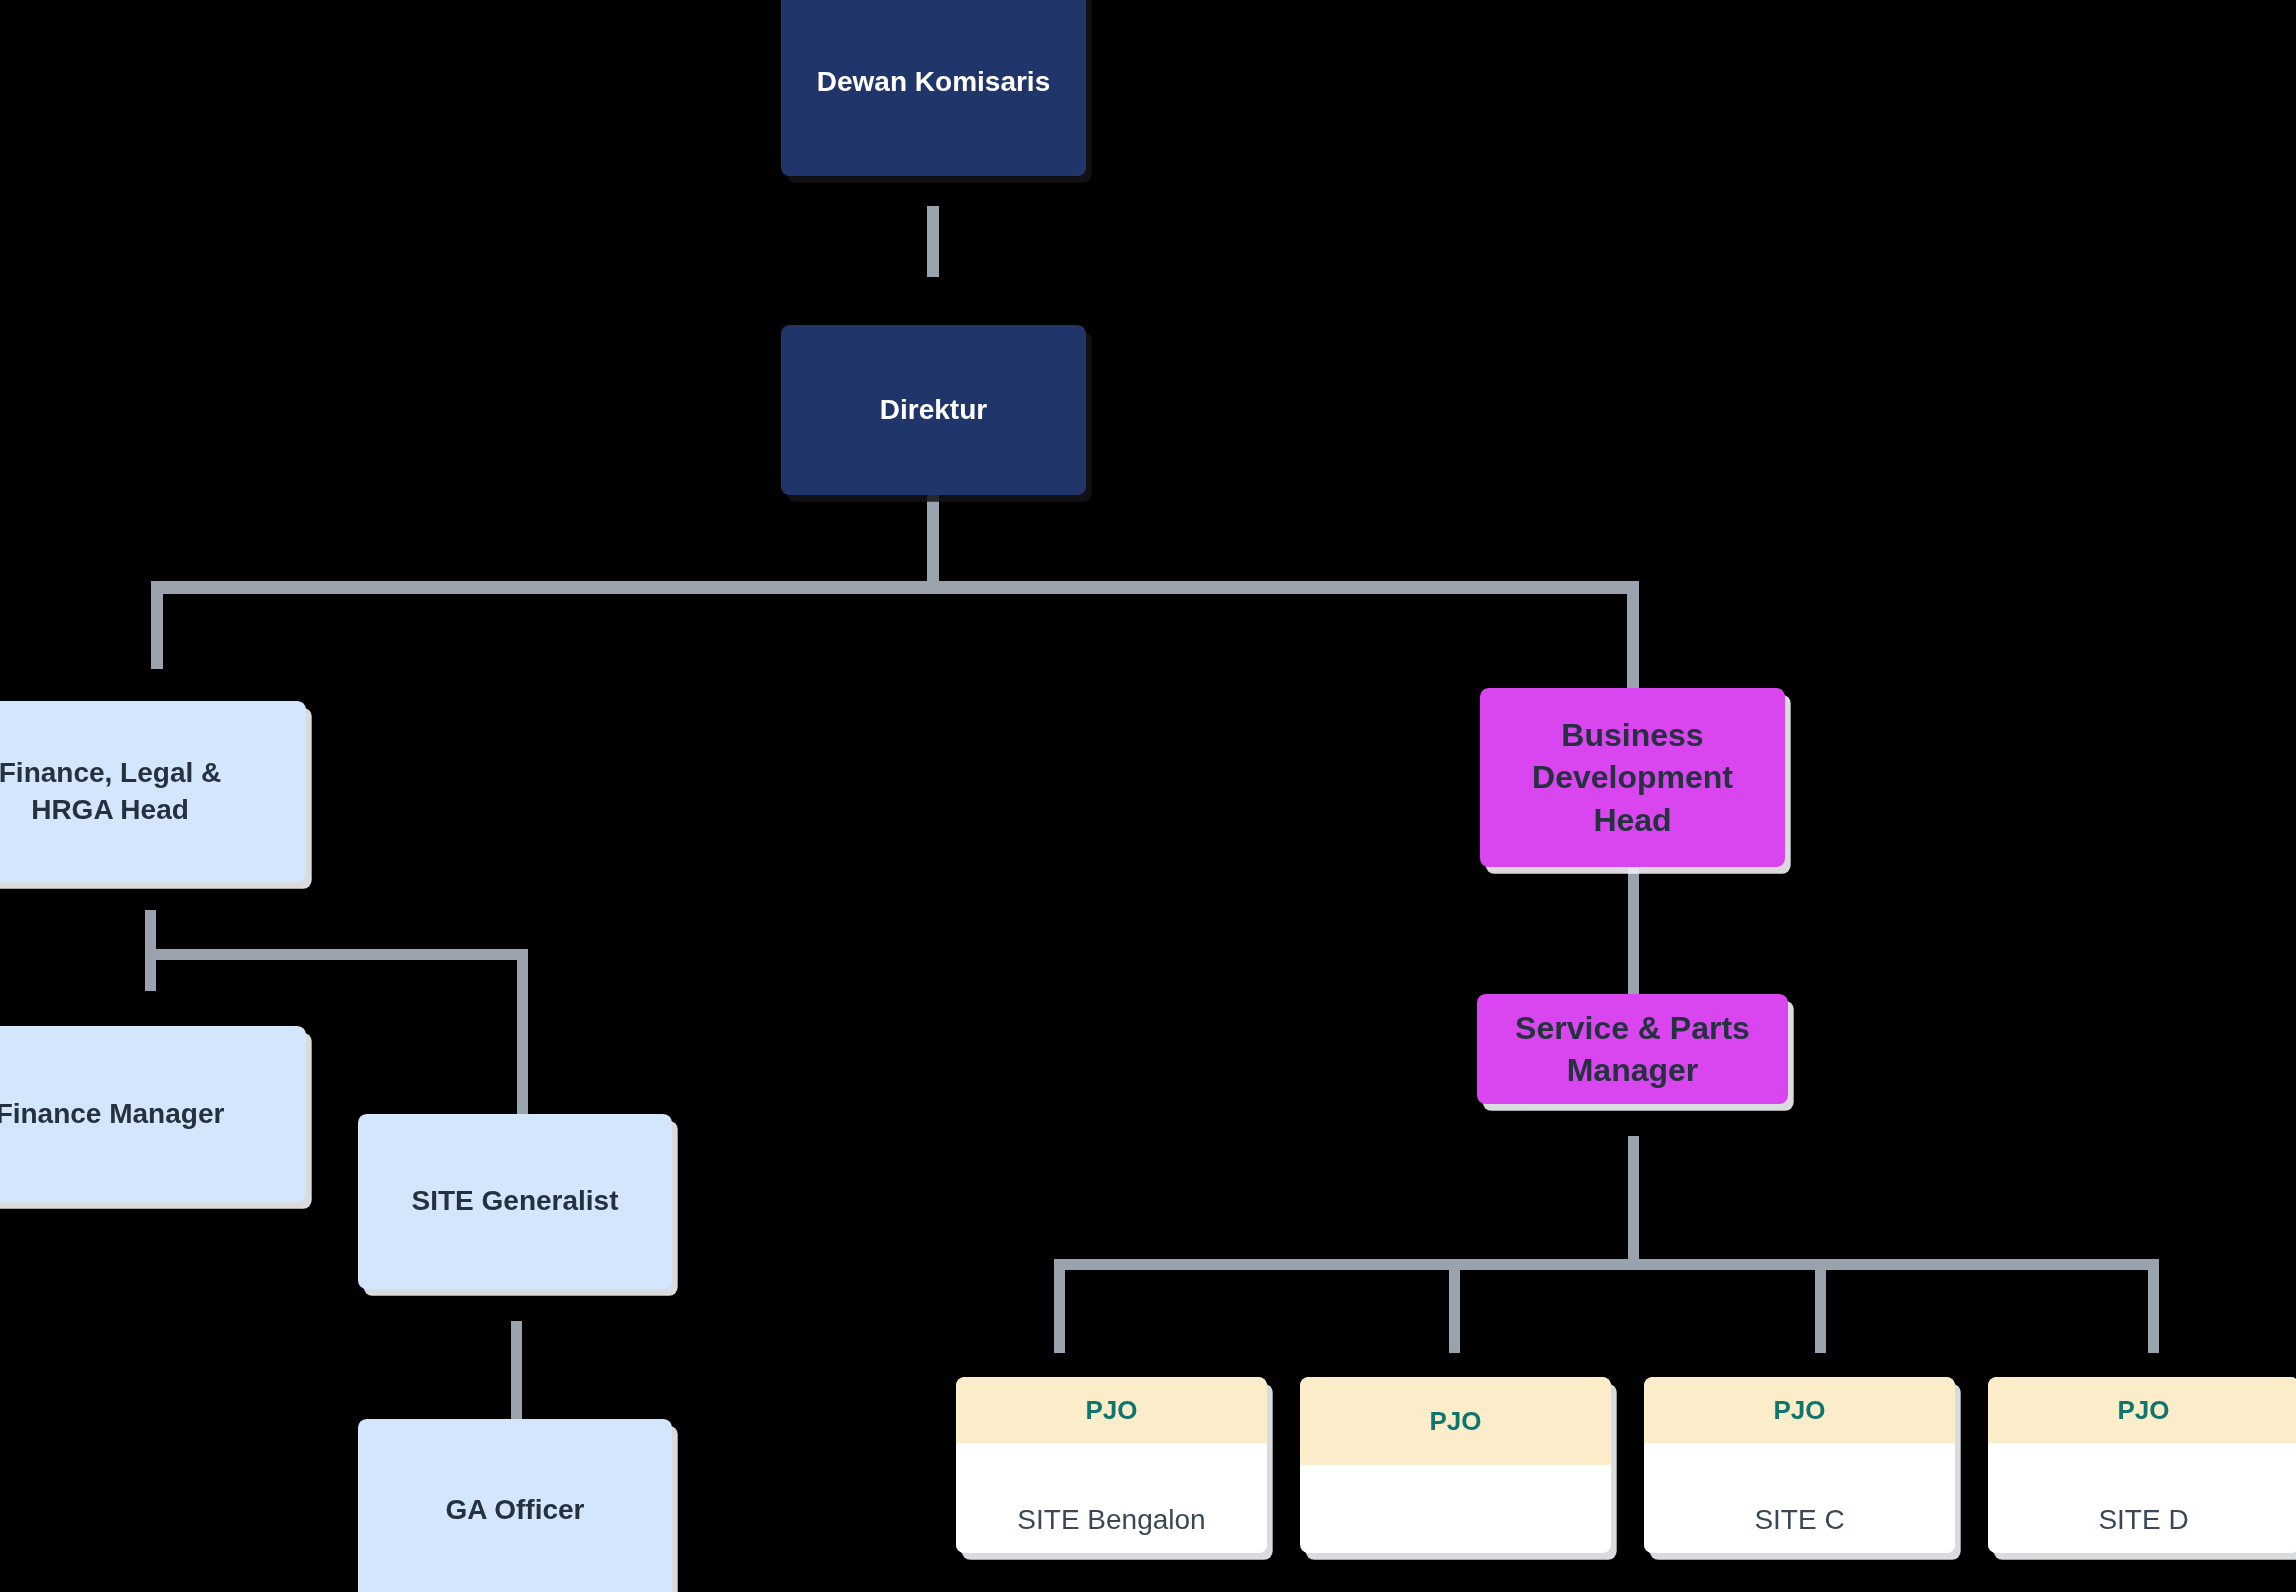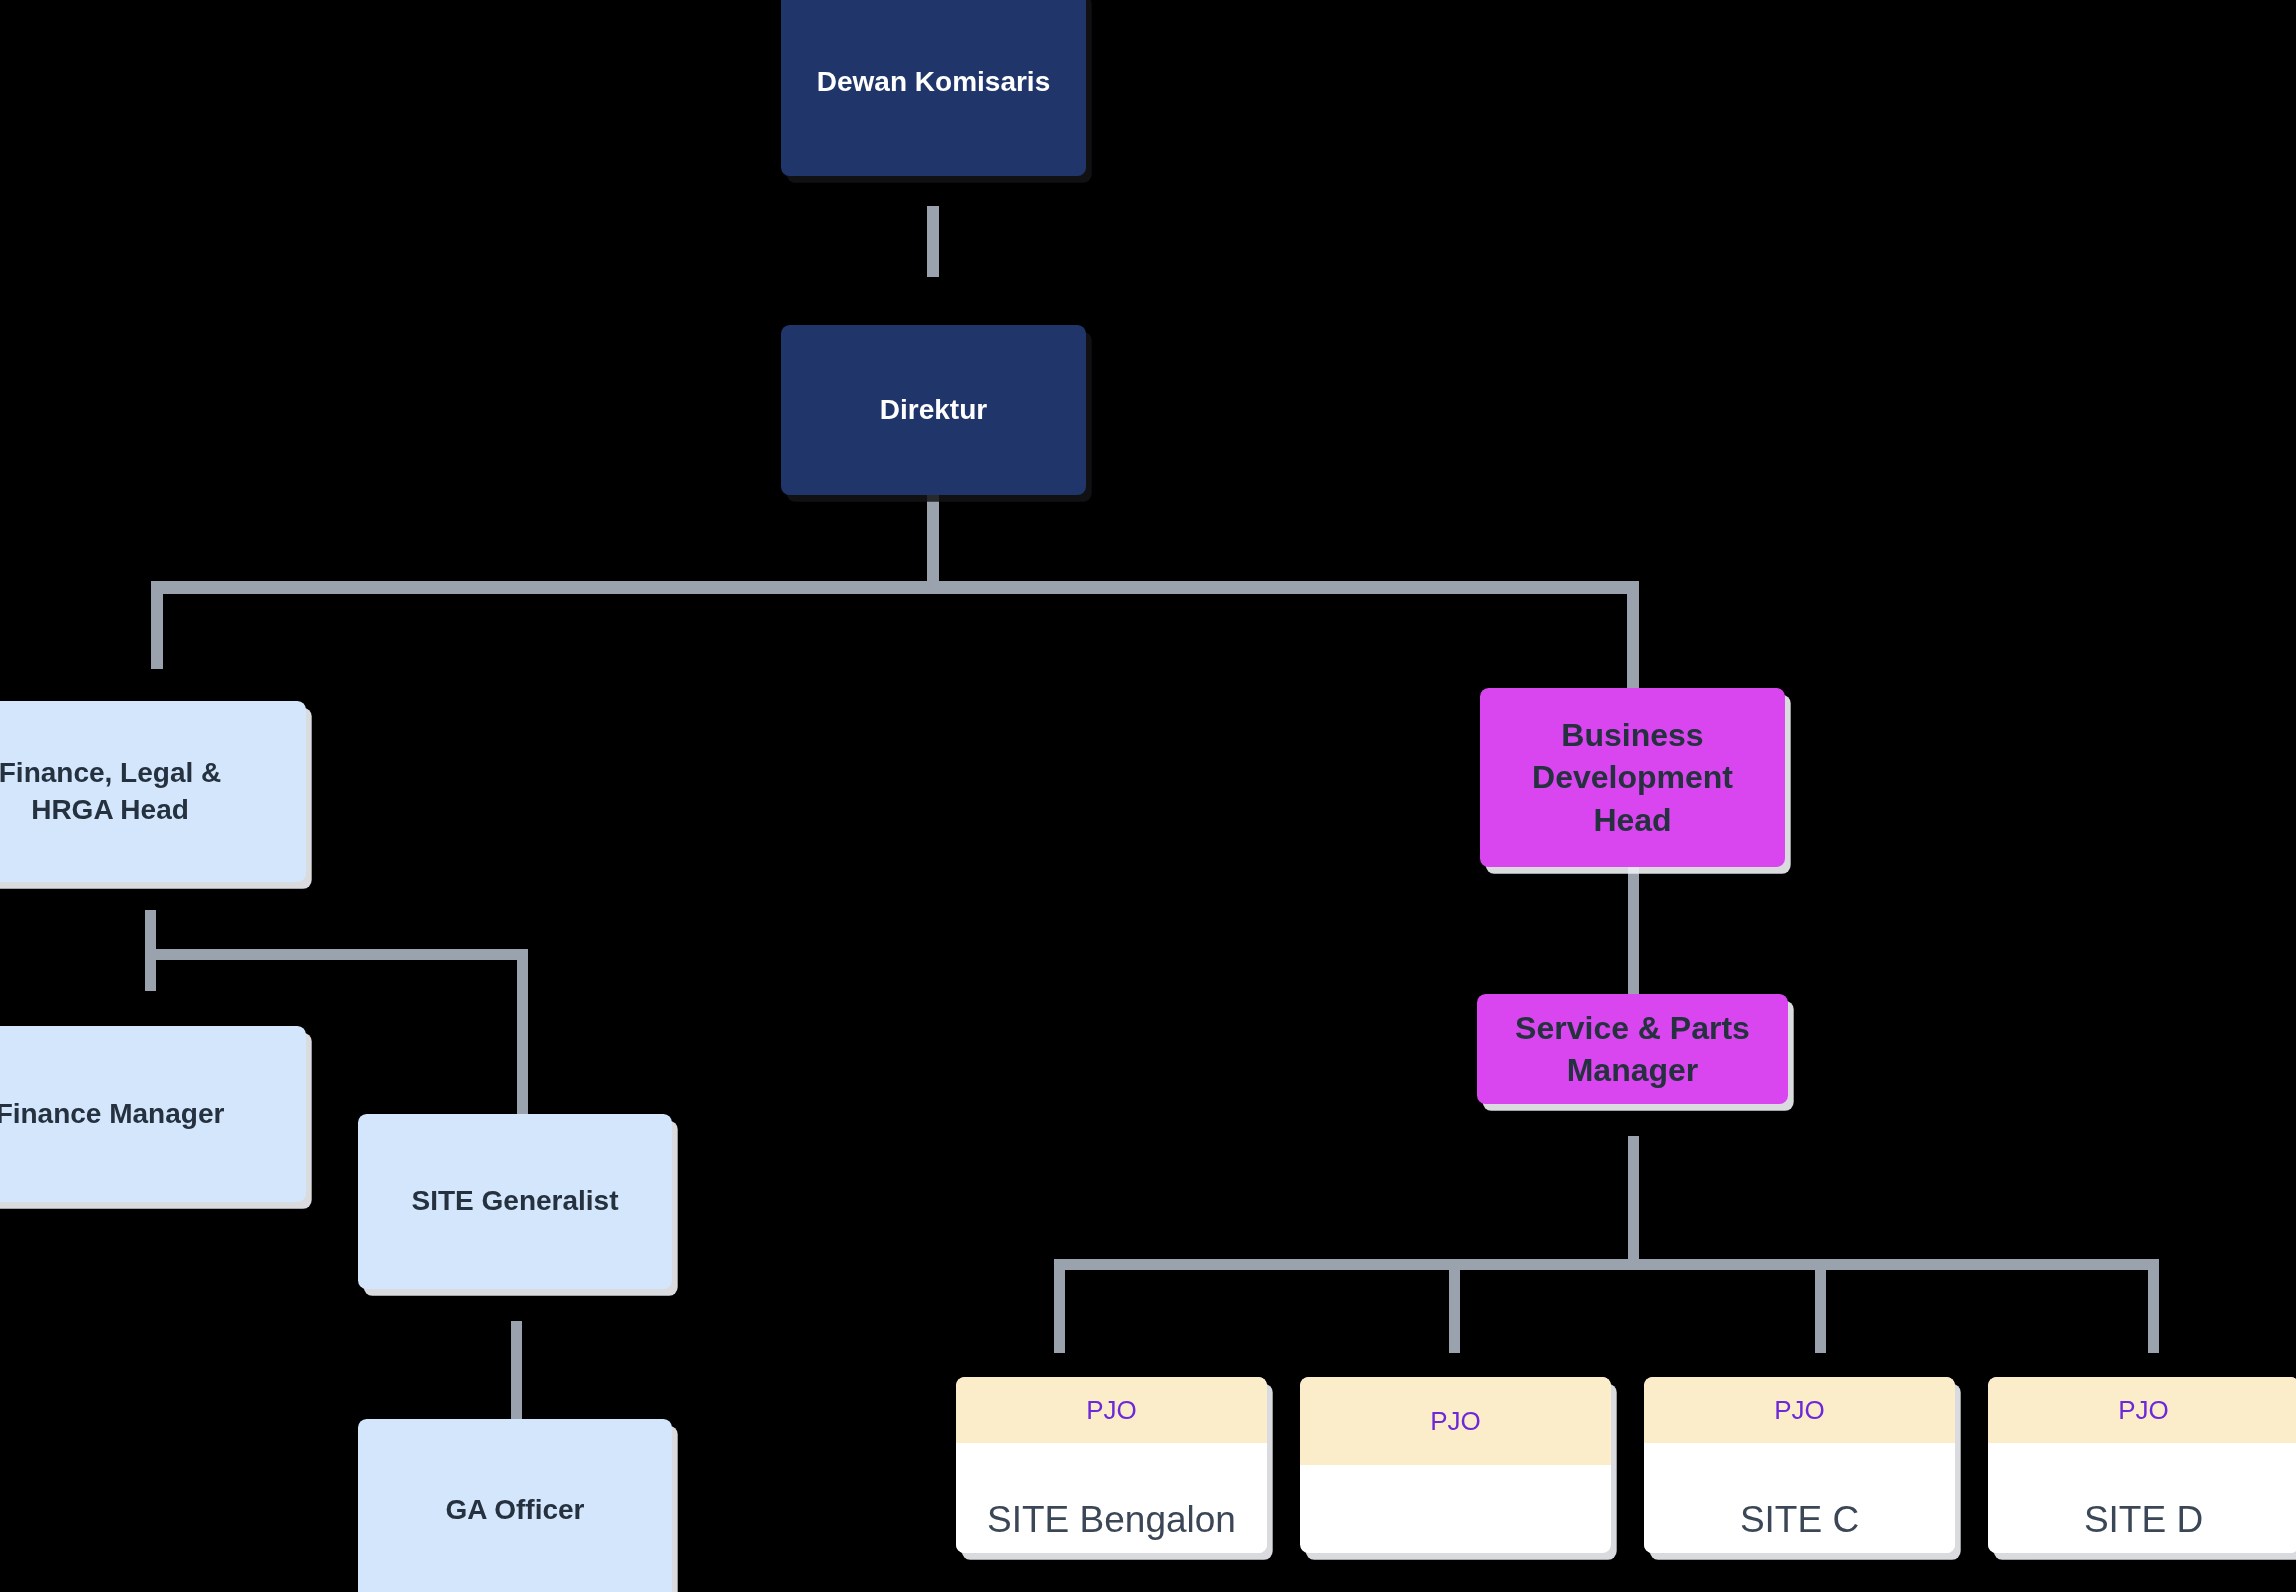--- a/index.html
+++ b/index.html
@@ -71,33 +71,33 @@
   .node.site {
     flex-direction: column;
     align-items: stretch;
     justify-content: flex-start;
     padding: 0;
     overflow: hidden;
     background: #ffffff;
   }
   .site .site-head {
     background: #fcedca;
-    color: #6d28d9;
-    font-weight: normal;
+    color: #0f766e;
+    font-weight: bold;
     font-size: 26px;
     height: 50%;
     display: flex;
     align-items: center;
     justify-content: center;
   }
   .site .site-body {
     background: #ffffff;
     color: #3b4756;
     font-weight: normal;
-    font-size: 37px;
+    font-size: 28px;
     height: 50%;
     display: flex;
     align-items: center;
     justify-content: center;
     margin-top: 44px;
   }
 </style>
 </head>
 <body>
 

